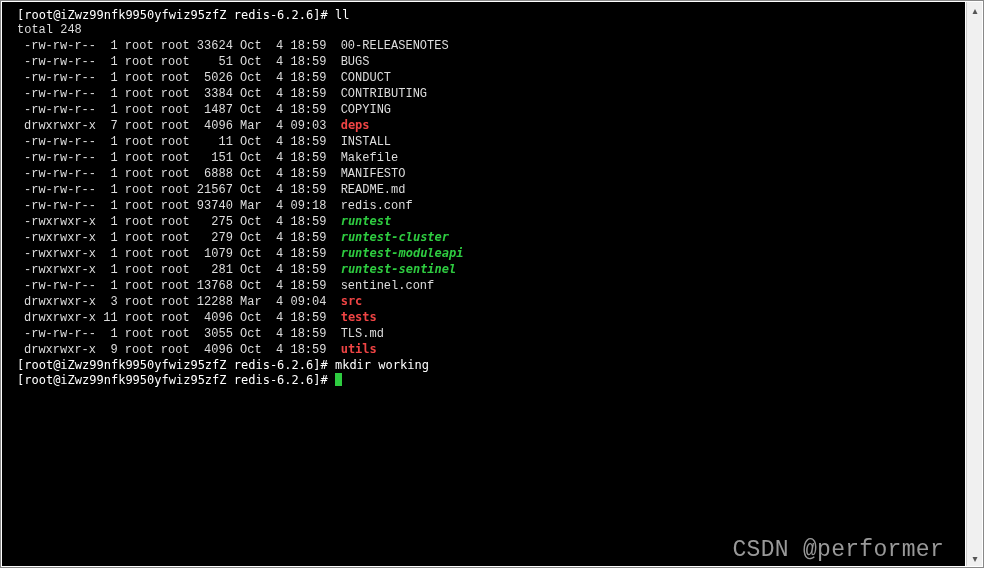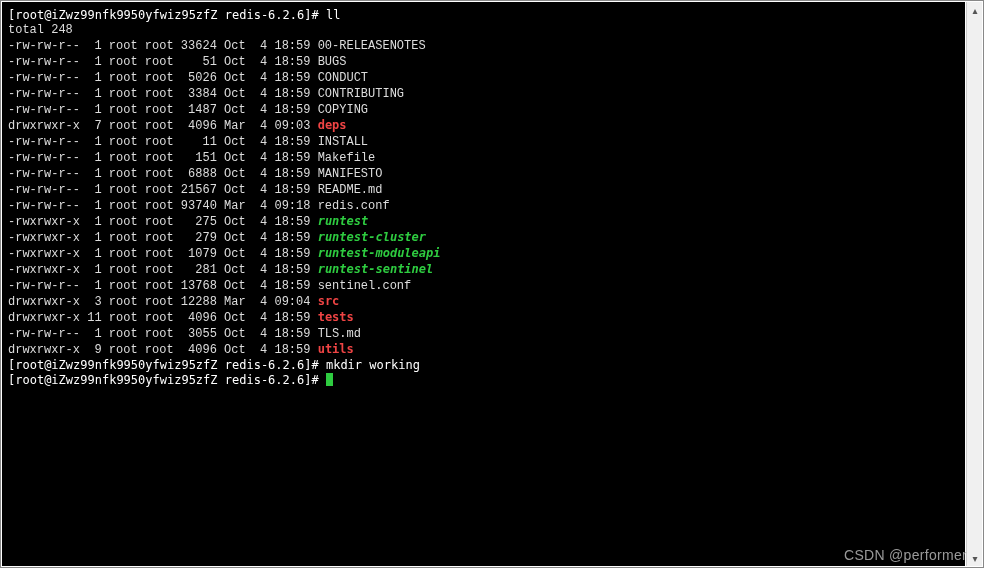--- a/index.html
+++ b/index.html
@@ -22,21 +22,21 @@
     left: 1px;
     top: 1px;
     right: 18px;
     bottom: 1px;
     background: #000000;
     color: #e0e0e0;
     font-family: "Consolas", "Menlo", "DejaVu Sans Mono", monospace;
     font-size: 12px;
     line-height: 15px;
     white-space: pre;
-    padding: 6px 6px;
+    padding: 6px 15px;
     box-sizing: border-box;
   }
   .scrollbar-track {
     position: absolute;
     top: 1px;
     right: 1px;
     bottom: 1px;
     width: 16px;
     background: #f0f0f0;
     border-left: 1px solid #ccc;
@@ -66,29 +66,29 @@
   .exe          { color: #2ecc40; font-weight: bold; font-style: italic; }
   .cursor {
     display: inline-block;
     width: 7px;
     height: 13px;
     background: #2ecc40;
     vertical-align: -2px;
   }
   .watermark {
     position: absolute;
-    right: 16px;
+    right: 39px;
     bottom: 4px;
     color: rgba(180,180,180,0.85);
-    font-family: Liberation Sans, sans-serif;
-    font-size: 14px;
+    font-family: Liberation Mono, monospace;
+    font-size: 23px;
     letter-spacing: 0.3px;
     pointer-events: none;
   }
-  .ls-row span { white-space: pre; }
+  .ls-row span { white-space: pre; margin-left: 7px; }
 </style>
 </head>
 <body>
 
 <div class="outer">
 
   <div class="terminal"><div><span class="prompt-open">[</span><span class="prompt-user">root@iZwz99nfk9950yfwiz95zfZ</span><span class="prompt-open"> </span><span class="prompt-path">redis-6.2.6</span><span class="prompt-close">]#</span><span> </span><span class="cmd">ll</span></div><div class="plain">total 248</div><div id="listing"><div class="ls-row"><span class="plain">-rw-rw-r--  1 root root 33624 Oct  4 18:59 </span><span class="plain">00-RELEASENOTES</span></div><div class="ls-row"><span class="plain">-rw-rw-r--  1 root root    51 Oct  4 18:59 </span><span class="plain">BUGS</span></div><div class="ls-row"><span class="plain">-rw-rw-r--  1 root root  5026 Oct  4 18:59 </span><span class="plain">CONDUCT</span></div><div class="ls-row"><span class="plain">-rw-rw-r--  1 root root  3384 Oct  4 18:59 </span><span class="plain">CONTRIBUTING</span></div><div class="ls-row"><span class="plain">-rw-rw-r--  1 root root  1487 Oct  4 18:59 </span><span class="plain">COPYING</span></div><div class="ls-row"><span class="plain">drwxrwxr-x  7 root root  4096 Mar  4 09:03 </span><span class="dir">deps</span></div><div class="ls-row"><span class="plain">-rw-rw-r--  1 root root    11 Oct  4 18:59 </span><span class="plain">INSTALL</span></div><div class="ls-row"><span class="plain">-rw-rw-r--  1 root root   151 Oct  4 18:59 </span><span class="plain">Makefile</span></div><div class="ls-row"><span class="plain">-rw-rw-r--  1 root root  6888 Oct  4 18:59 </span><span class="plain">MANIFESTO</span></div><div class="ls-row"><span class="plain">-rw-rw-r--  1 root root 21567 Oct  4 18:59 </span><span class="plain">README.md</span></div><div class="ls-row"><span class="plain">-rw-rw-r--  1 root root 93740 Mar  4 09:18 </span><span class="plain">redis.conf</span></div><div class="ls-row"><span class="plain">-rwxrwxr-x  1 root root   275 Oct  4 18:59 </span><span class="exe">runtest</span></div><div class="ls-row"><span class="plain">-rwxrwxr-x  1 root root   279 Oct  4 18:59 </span><span class="exe">runtest-cluster</span></div><div class="ls-row"><span class="plain">-rwxrwxr-x  1 root root  1079 Oct  4 18:59 </span><span class="exe">runtest-moduleapi</span></div><div class="ls-row"><span class="plain">-rwxrwxr-x  1 root root   281 Oct  4 18:59 </span><span class="exe">runtest-sentinel</span></div><div class="ls-row"><span class="plain">-rw-rw-r--  1 root root 13768 Oct  4 18:59 </span><span class="plain">sentinel.conf</span></div><div class="ls-row"><span class="plain">drwxrwxr-x  3 root root 12288 Mar  4 09:04 </span><span class="dir">src</span></div><div class="ls-row"><span class="plain">drwxrwxr-x 11 root root  4096 Oct  4 18:59 </span><span class="dir">tests</span></div><div class="ls-row"><span class="plain">-rw-rw-r--  1 root root  3055 Oct  4 18:59 </span><span class="plain">TLS.md</span></div><div class="ls-row"><span class="plain">drwxrwxr-x  9 root root  4096 Oct  4 18:59 </span><span class="dir">utils</span></div></div><div><span class="prompt-open">[</span><span class="prompt-user">root@iZwz99nfk9950yfwiz95zfZ</span><span class="prompt-open"> </span><span class="prompt-path">redis-6.2.6</span><span class="prompt-close">]#</span><span> </span><span class="cmd">mkdir working</span></div><div><span class="prompt-open">[</span><span class="prompt-user">root@iZwz99nfk9950yfwiz95zfZ</span><span class="prompt-open"> </span><span class="prompt-path">redis-6.2.6</span><span class="prompt-close">]#</span><span> </span><span class="cursor"></span></div></div>
 
   <div class="scrollbar-track">
     <div class="scroll-arrow up">▴</div>

